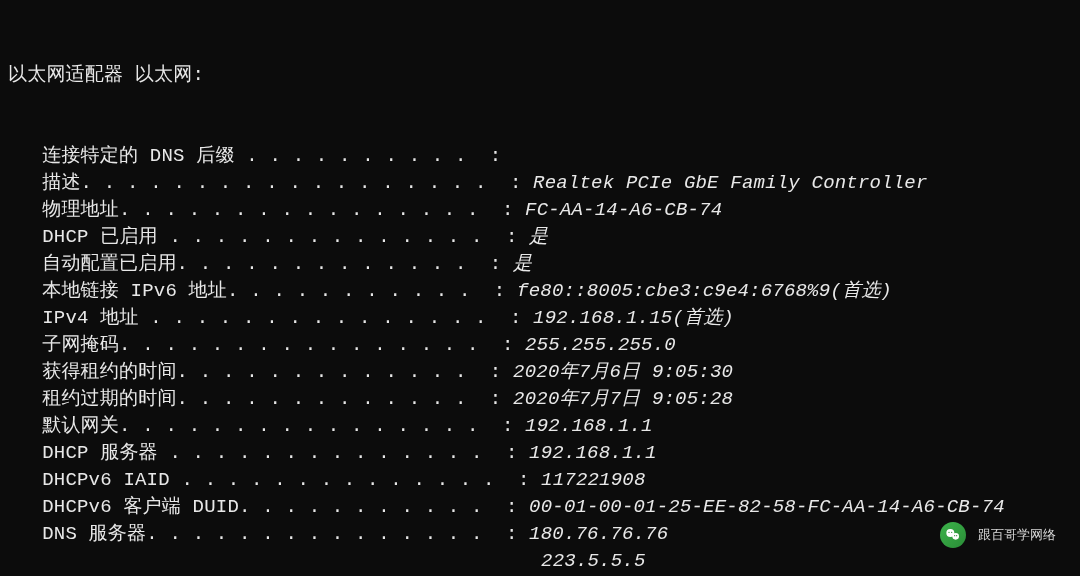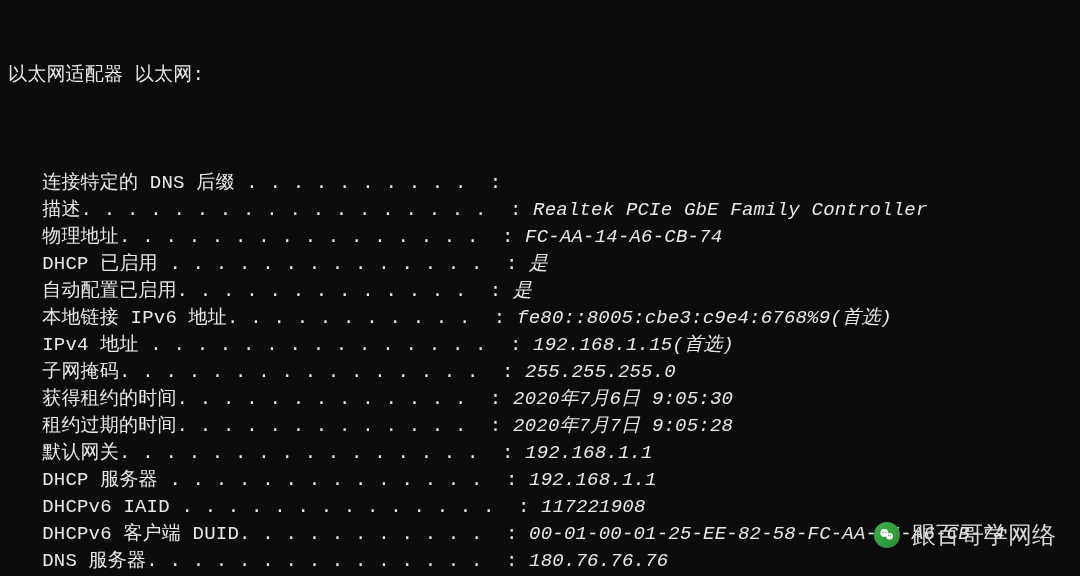--- a/index.html
+++ b/index.html
@@ -13,21 +13,20 @@
     font-size: 19px;
     line-height: 27px;
     overflow: hidden;
   }
   .terminal {
     padding: 8px 8px 0 8px;
     white-space: pre;
     letter-spacing: 0.2px;
   }
   .header {
-    margin-bottom: 27px;
   }
   .block {
     padding-left: 3ch;
   }
   .row {
     display: flex;
   }
   .label {
     display: inline-block;
     
@@ -44,21 +43,21 @@
   }
   .watermark {
     position: absolute;
     right: 24px;
     bottom: 28px;
     display: flex;
     align-items: center;
     gap: 12px;
     color: #d7d7d7;
     font-family: "Microsoft YaHei", "SimHei", sans-serif;
-    font-size: 24px;
+    font-size: 13px;
   }
   .watermark .wm-icon {
     width: 26px;
     height: 26px;
     border-radius: 50%;
     background: linear-gradient(135deg,#3cb34a,#2a8c37);
     display: flex;
     align-items: center;
     justify-content: center;
   }

